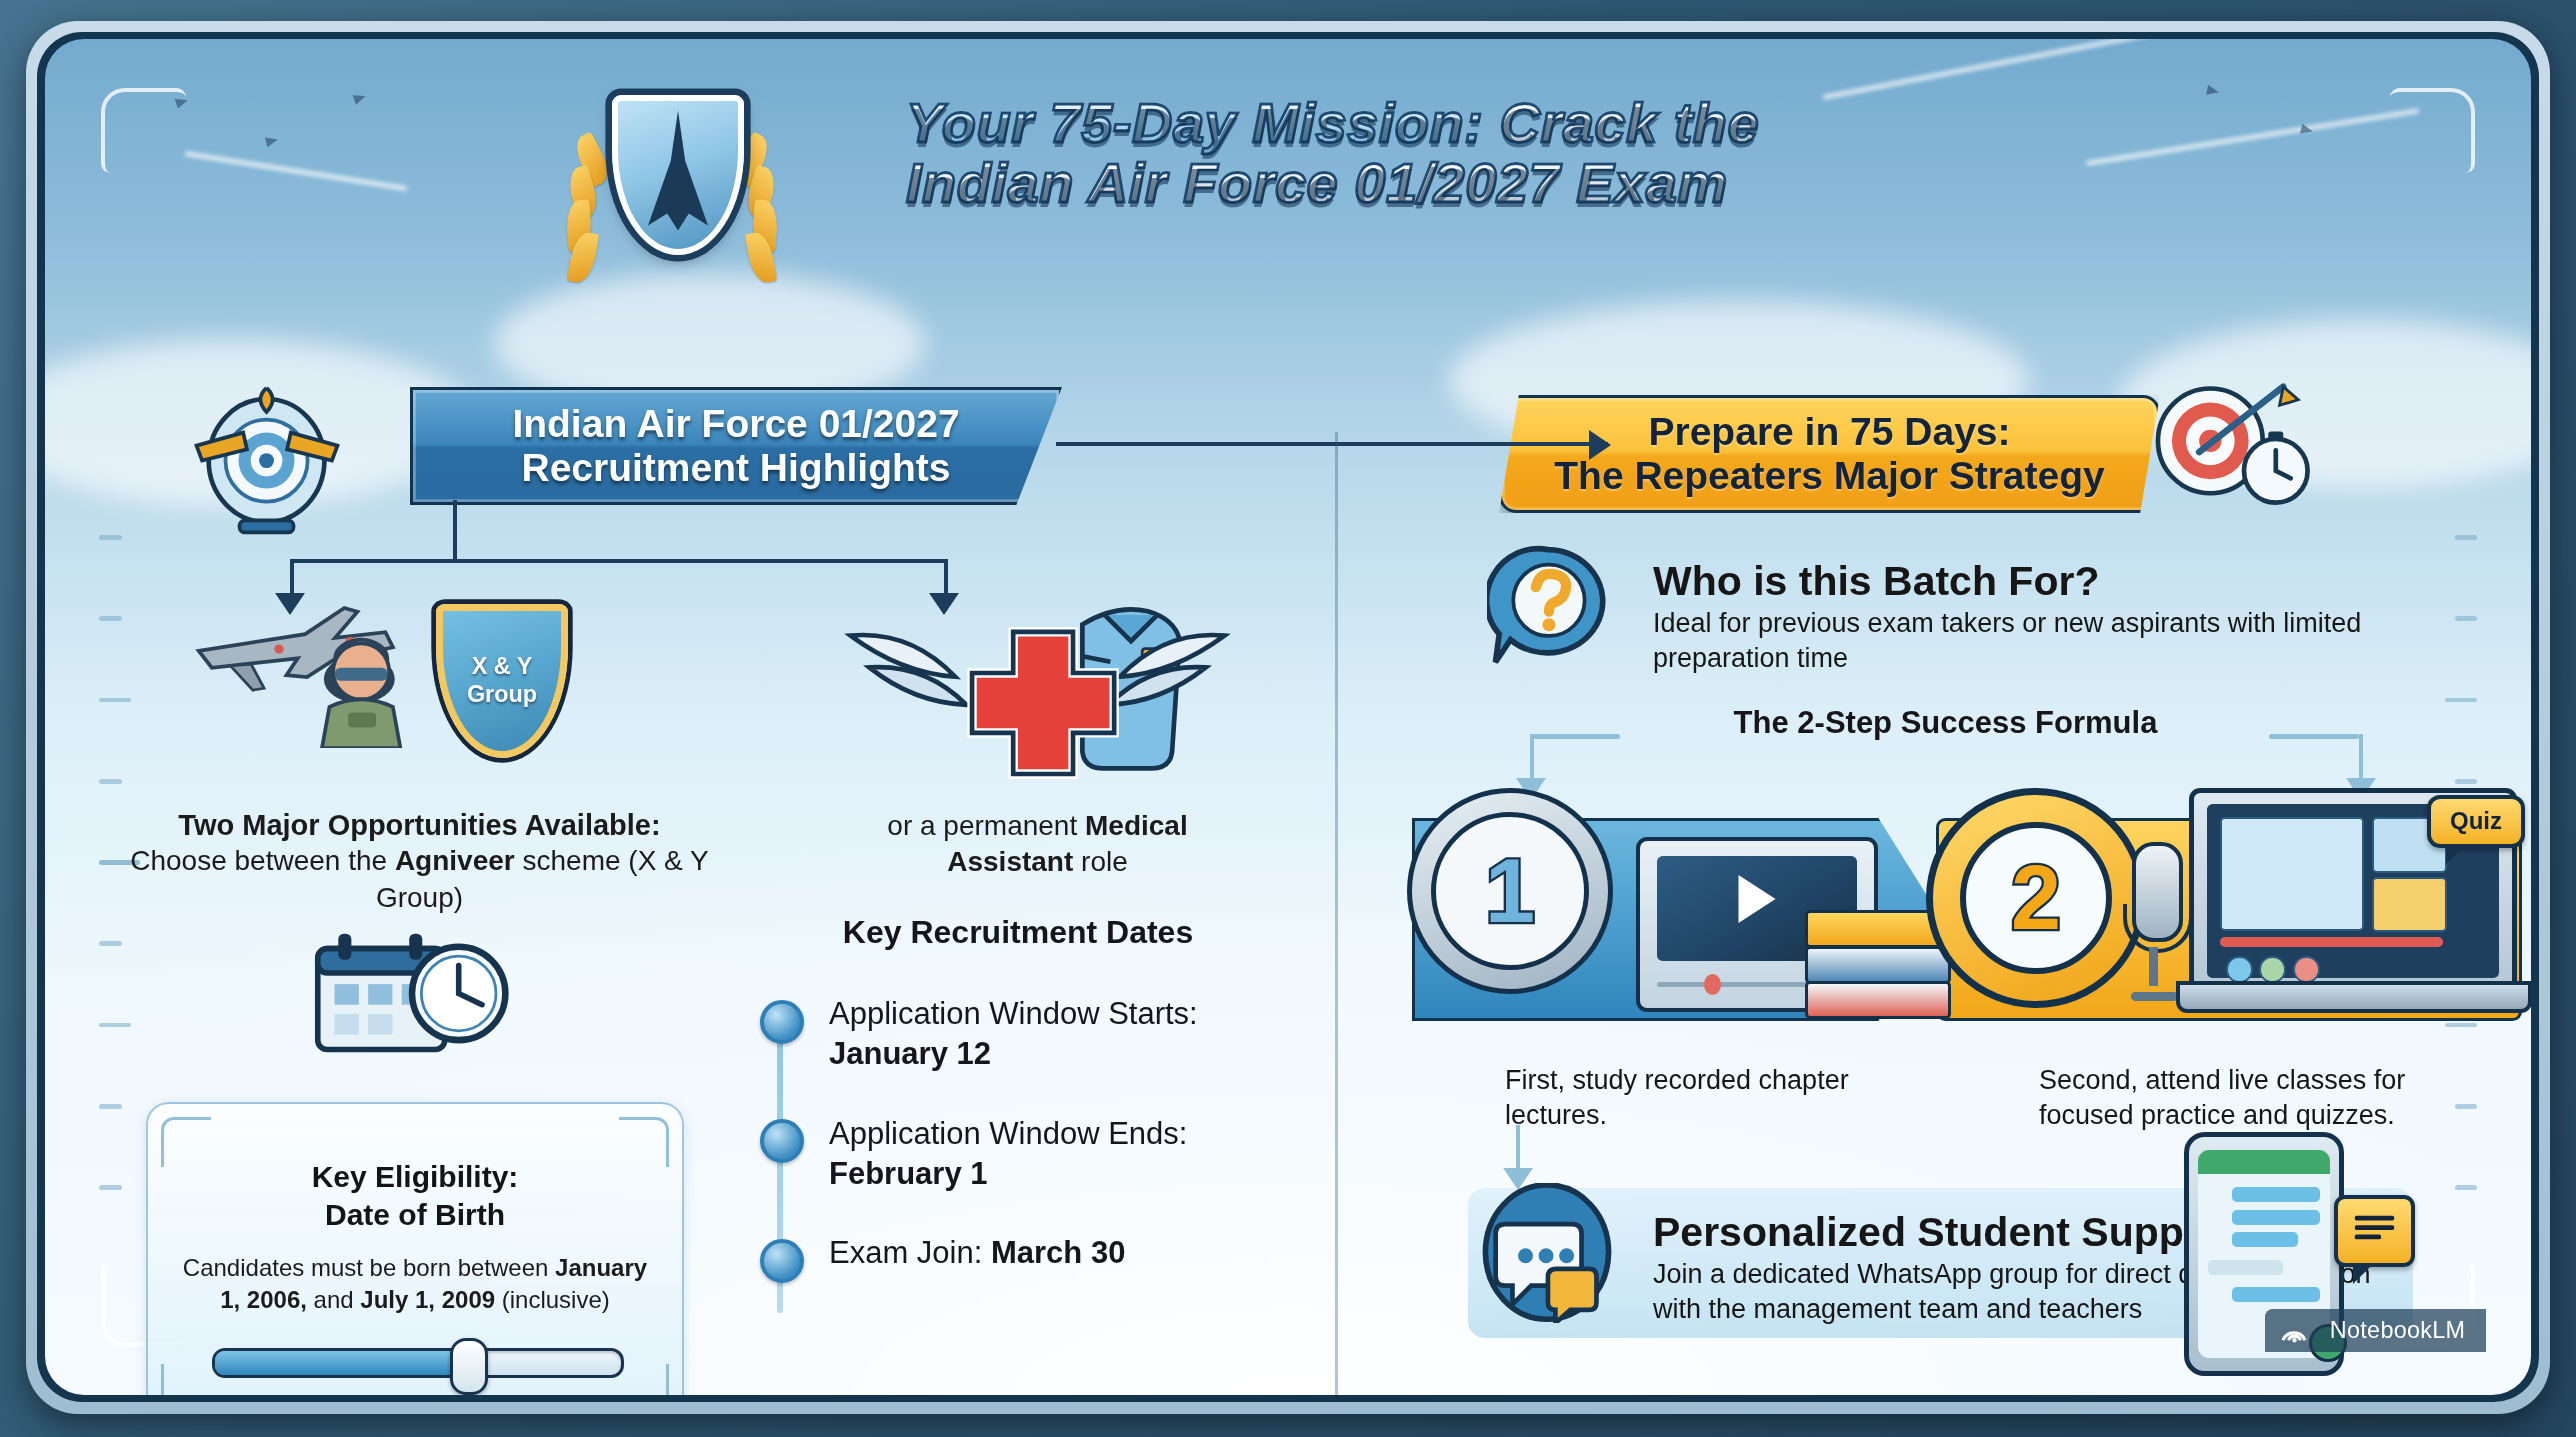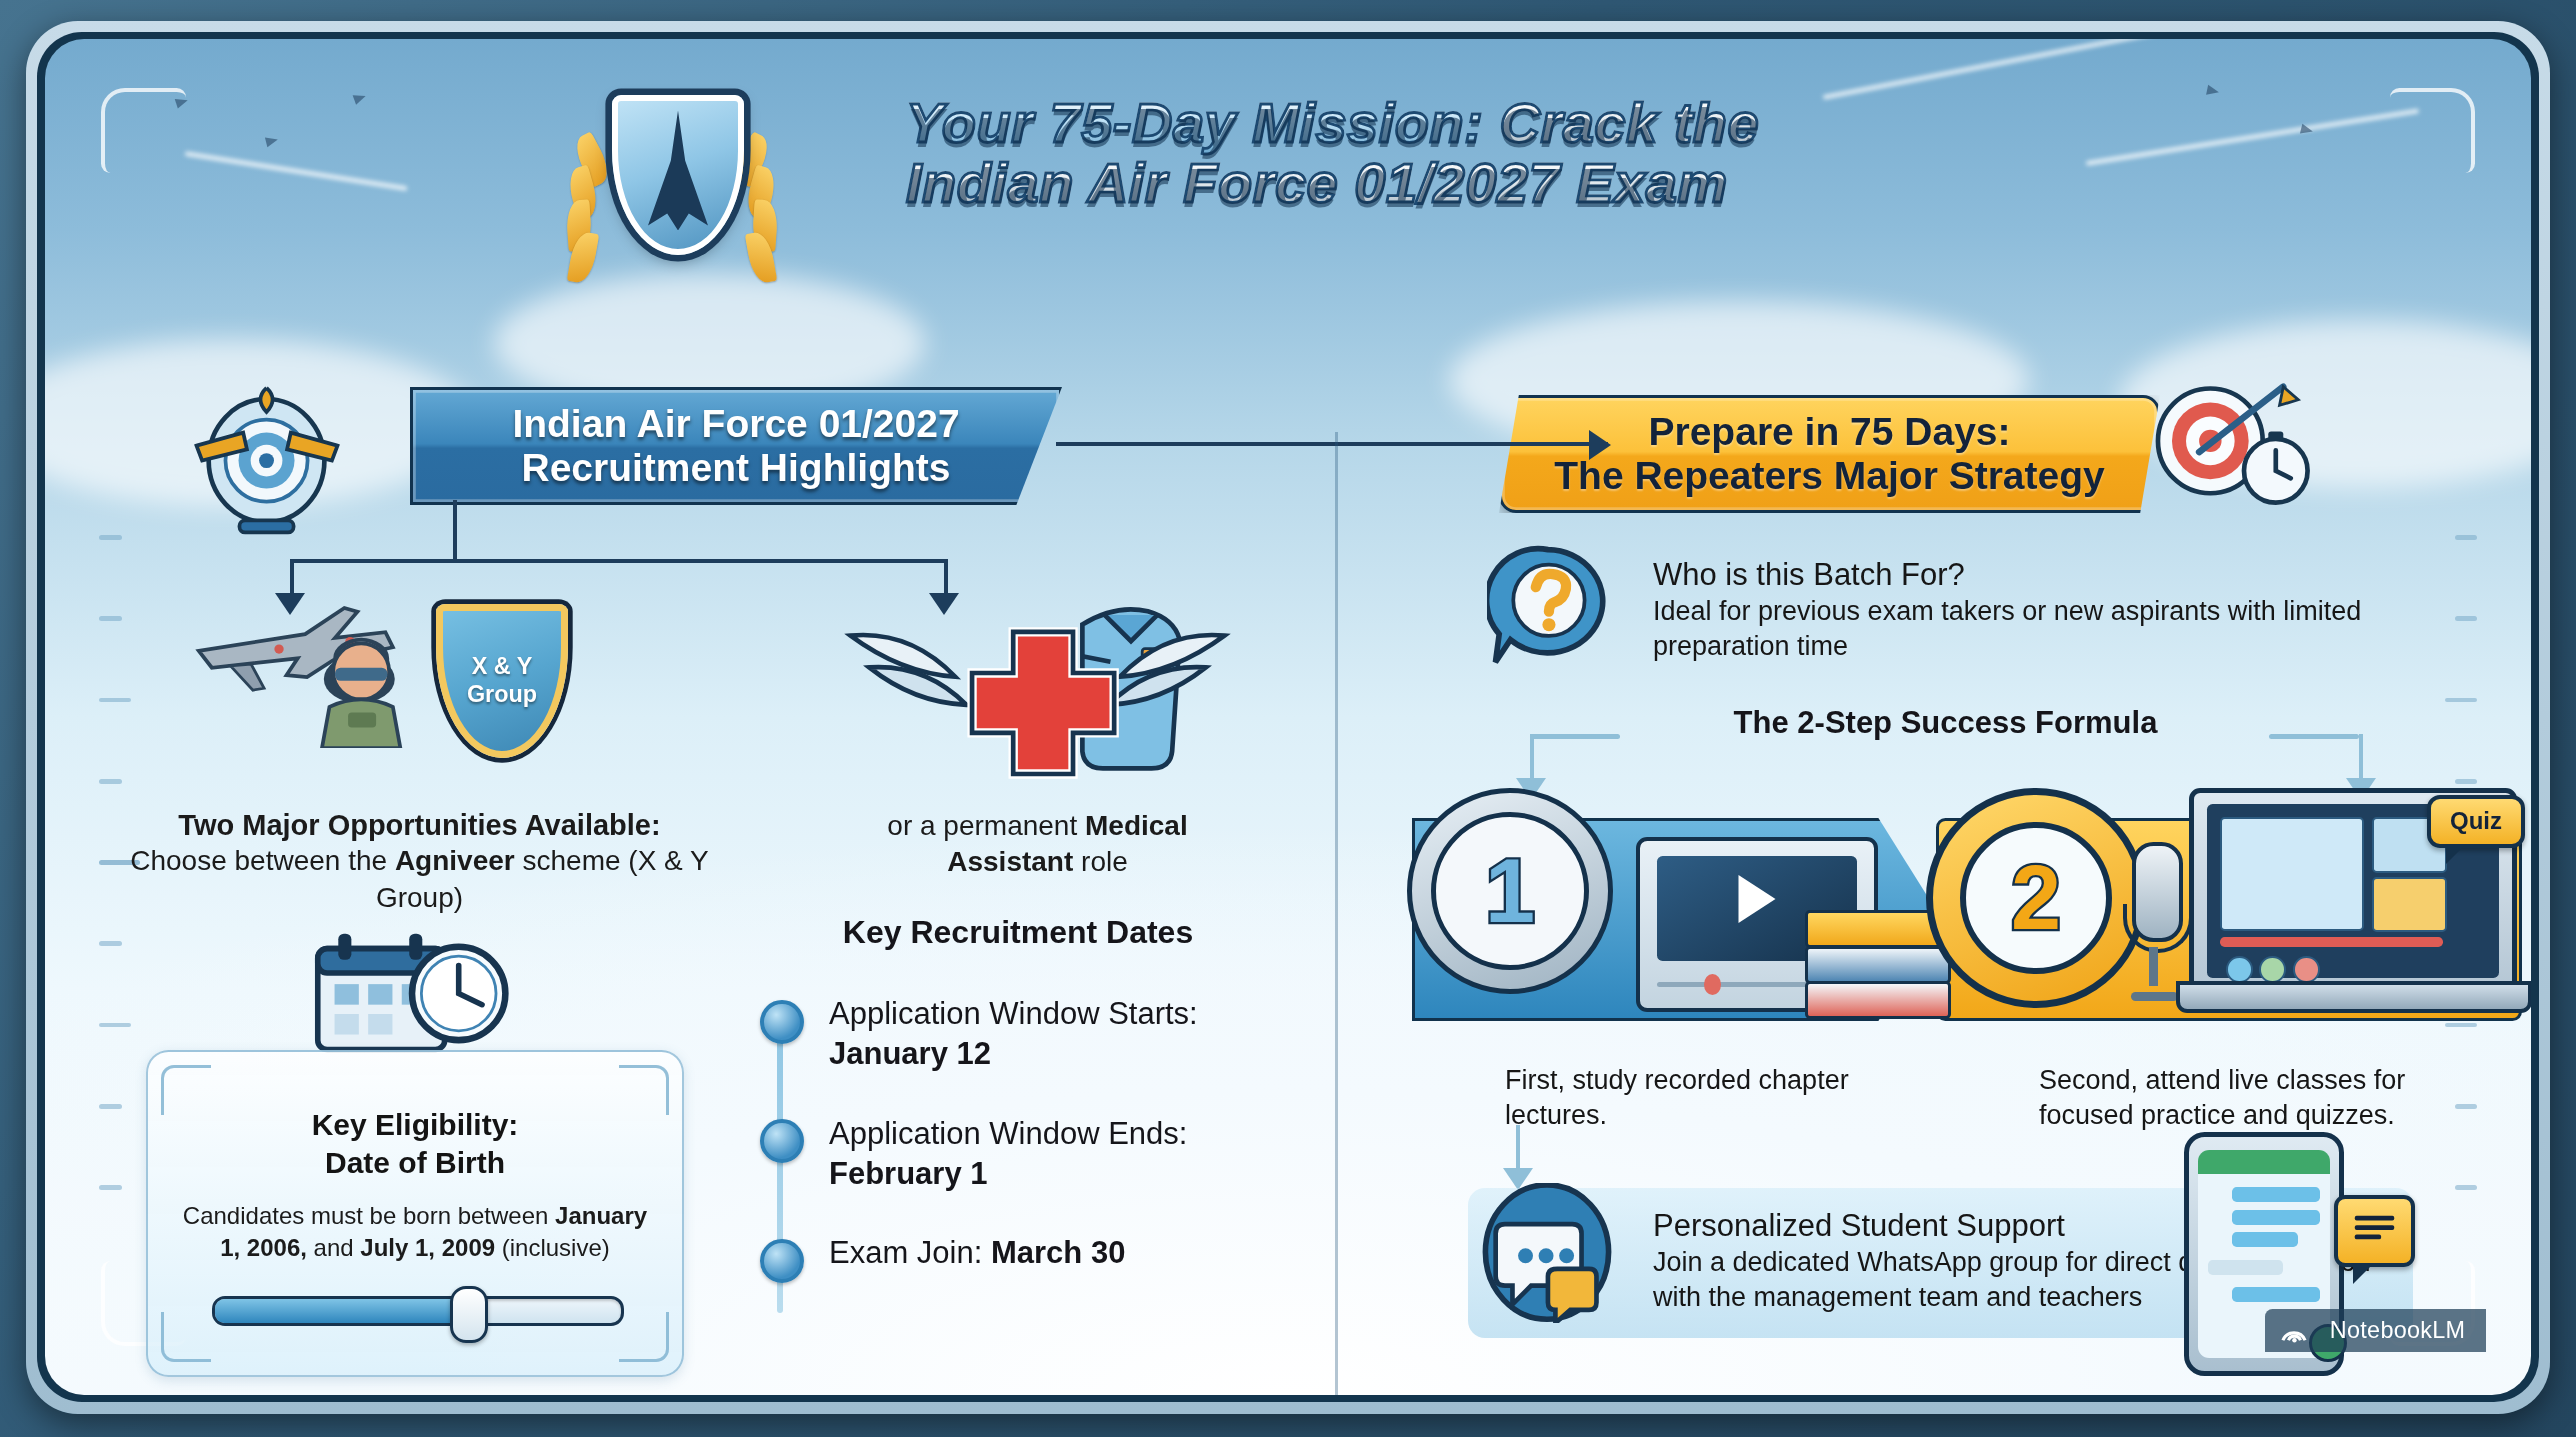--- a/index.html
+++ b/index.html
@@ -142,42 +142,42 @@
   .timeline{position:absolute;left:711px;top:955px;width:562px;}
   .tl-rail{position:absolute;left:20.6px;top:20.6px;width:6.6px;height:298px;background:linear-gradient(180deg,#8dc5e3,#b9dcee);border-radius:3.7px;}
   .tl-item{position:relative;padding-left:73px;margin-bottom:39px;}
   .tl-dot{position:absolute;left:3.7px;top:5.6px;width:36px;height:36px;border-radius:50%;
           background:radial-gradient(circle at 34% 30%,#bfe3f6,#3f8fc4 70%);
           border:4.7px solid #2d7fb5;box-shadow:0 1.9px 3.7px rgba(0,0,0,.25);}
   .tl-text{font-size:31px;line-height:1.3;color:#15151a;}
   .tl-text b{font-weight:bold;}
 
   .elig-card{
-    position:absolute;left:101px;top:1011px;width:534px;height:323px;
+    position:absolute;left:101px;top:1063px;width:534px;height:323px;
     border:2.8px solid rgba(140,185,212,.8);border-radius:22.5px;
     background:linear-gradient(180deg,rgba(255,255,255,.75),rgba(214,238,250,.72));
     box-shadow:0 3.7px 11.2px rgba(70,120,155,.18);
   }
   .elig-card .ecb{position:absolute;width:47px;height:47px;border:3.7px solid rgba(130,180,210,.85);}
   .ecb.a{left:13px;top:13px;border-right:none;border-bottom:none;border-top-left-radius:13px;}
   .ecb.b{right:13px;top:13px;border-left:none;border-bottom:none;border-top-right-radius:13px;}
   .ecb.c{left:13px;bottom:13px;border-right:none;border-top:none;border-bottom-left-radius:13px;}
   .ecb.d{right:13px;bottom:13px;border-left:none;border-top:none;border-bottom-right-radius:13px;}
   .cal-icon{position:absolute;left:267px;top:891px;width:201px;height:126px;}
   .elig-h{position:absolute;left:0;top:54px;width:100%;text-align:center;font-size:30px;font-weight:bold;line-height:1.25;color:#141414;}
   .elig-p{position:absolute;left:22.5px;top:148px;width:489px;text-align:center;font-size:24px;line-height:1.32;color:#1b1b1b;}
   .slider{position:absolute;left:64px;bottom:49px;width:406px;height:24px;border-radius:13px;
           background:linear-gradient(180deg,#eef6fb,#cfe3ef);border:3.7px solid #17344f;box-shadow:inset 0 1.9px 2.8px rgba(0,0,0,.2);}
   .slider .fill{position:absolute;left:0;top:0;bottom:0;width:62%;border-radius:9.4px 0 0 9.4px;background:linear-gradient(180deg,#7fc4e6,#2e86bd);}
   .slider .knob{position:absolute;left:58%;top:-13px;width:32px;height:51px;border-radius:16px;background:linear-gradient(180deg,#ffffff,#d4e4ee);border:3.7px solid #17344f;box-shadow:0 1.9px 4.7px rgba(0,0,0,.3);}
 
   
   .q-icon{position:absolute;left:1442px;top:505px;width:122px;height:122px;}
   .r-block{position:absolute;color:#161616;}
-  .r-h{font-size:31px;font-weight:normal;line-height:1.22;}
+  .r-h{font-size:41px;font-weight:bold;line-height:1.22;}
   .r-p{font-size:27px;line-height:1.3;}
 
   .formula-head{position:absolute;left:1582px;top:666px;width:637px;text-align:center;font-size:31px;font-weight:bold;color:#15151a;}
   .fh-rule{position:absolute;top:695px;height:4.7px;border-radius:2.8px;background:#8fbfd8;}
 
   .step{position:absolute;top:779px;height:197px;}
   .step1{left:1367px;width:524px;background:linear-gradient(180deg,#6cb7df,#2e86bd);border:3.7px solid #11324c;
           clip-path:polygon(0 0,88% 0,100% 50%,88% 100%,0 100%);}
   .step2{left:1891px;width:580px;background:linear-gradient(180deg,#ffd45e,#f2a718);border:3.7px solid #11324c;border-radius:9.4px;}
   .gear{position:absolute;left:1362px;top:749px;width:206px;height:206px;}

